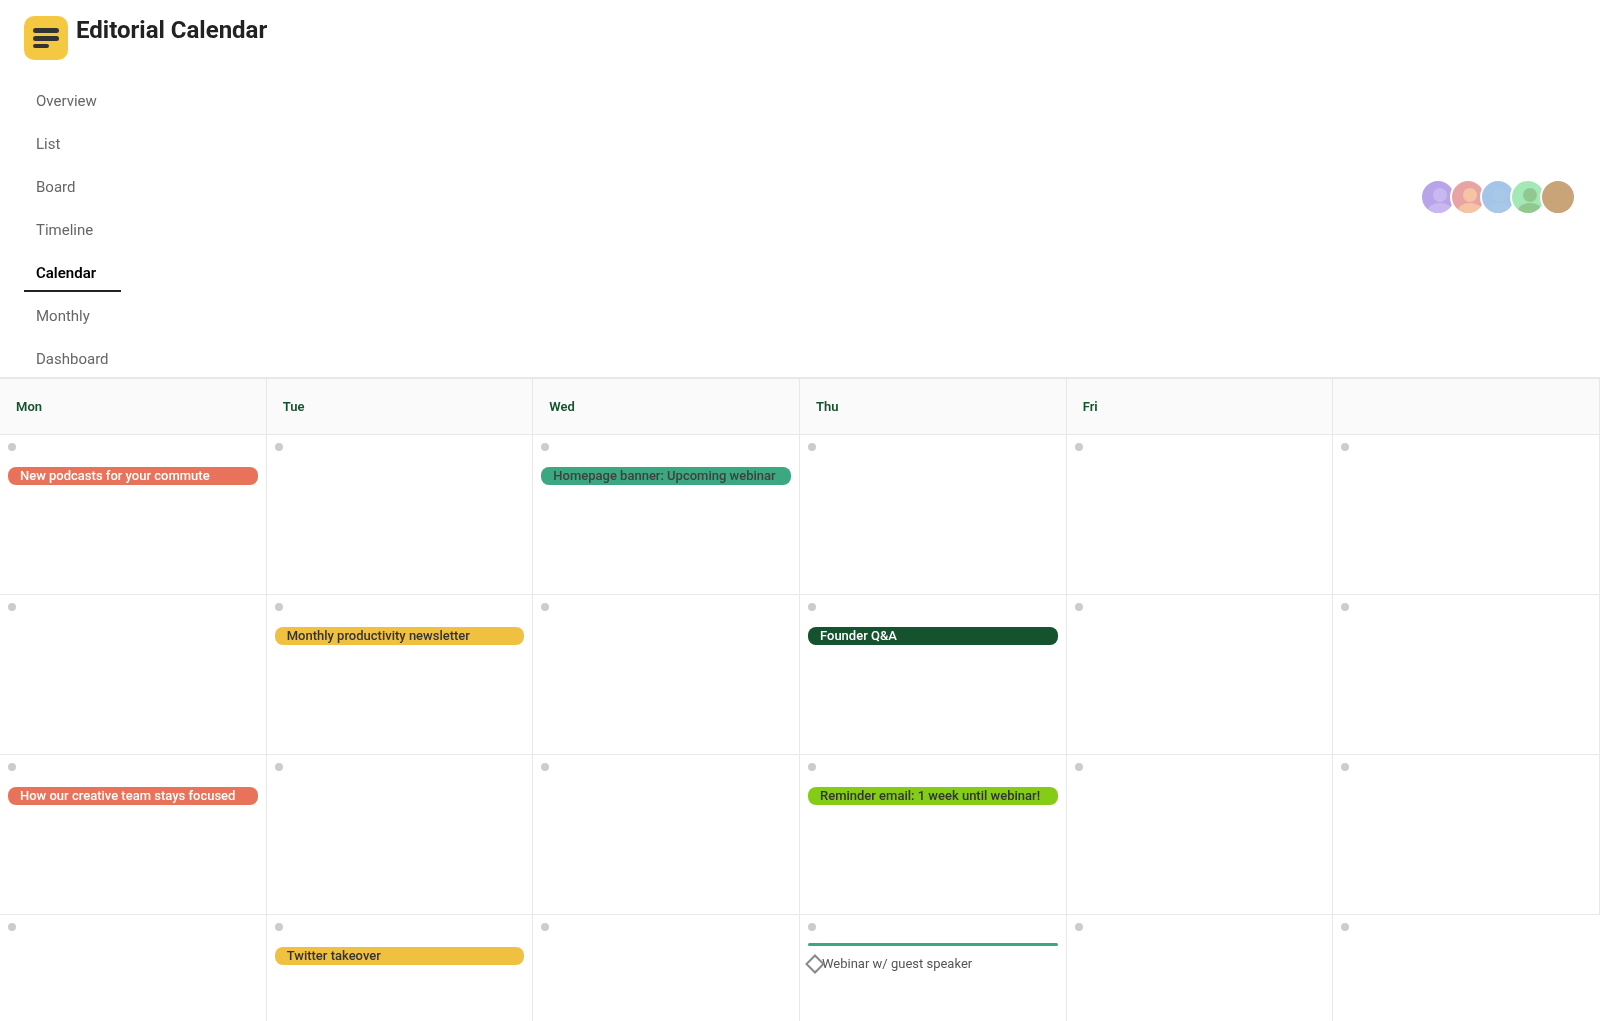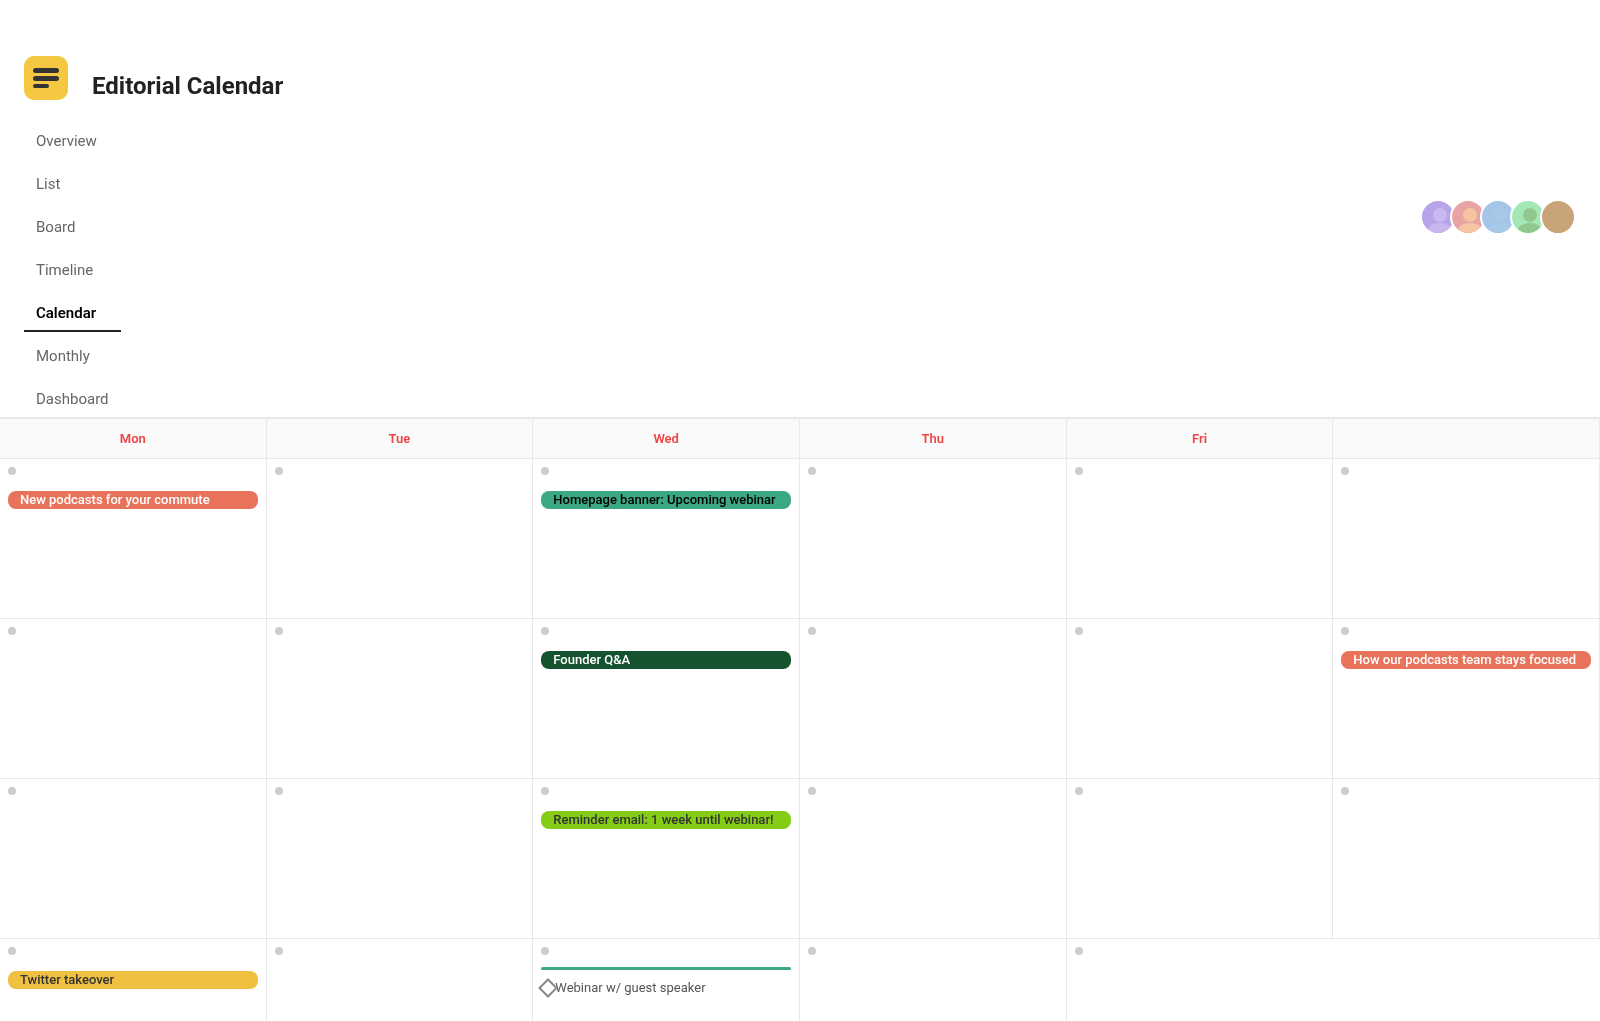--- a/index.html
+++ b/index.html
@@ -1,50 +1,50 @@
 <!DOCTYPE html>
 <html><head>
   <meta charset="utf-8">
   <style>
     * { box-sizing: border-box; margin: 0; padding: 0; }
     body { font-family: -apple-system, BlinkMacSystemFont, 'Segoe UI', Roboto, sans-serif; background: #fff; color: #333; }
 
     
     .header { display: flex; align-items: center; justify-content: space-between; padding: 16px 24px 0 24px; border-bottom: 1px solid #e8e8e8; }
     .header-left { display: flex; align-items: center; gap: 16px; flex-direction: column; align-items: flex-start; }
-    .logo-title { display: flex; align-items: flex-end; gap: 24px; margin-top: 40px; }
+    .logo-title { display: flex; align-items: flex-start; gap: 8px; }
     .logo { width: 44px; height: 44px; background: #f5c842; border-radius: 10px; display: flex; align-items: center; justify-content: center; }
     .app-title { font-size: 24px; font-weight: 700; color: #222; }
     .nav { display: flex; gap: 8px; margin-top: 8px; flex-direction: column; }
     .nav-item { padding: 8px 12px; font-size: 15px; color: #666; cursor: pointer; text-decoration: none; border-bottom: 2px solid transparent; margin-bottom: -1px; }
     .nav-item.active { color: #000000; font-weight: 600; border-bottom: 2px solid #222; }
     .avatars { display: flex; gap: -4px; }
     .avatar { width: 36px; height: 36px; border-radius: 50%; border: 2px solid #fff; margin-left: -6px; overflow: hidden; }
     .avatar:first-child { margin-left: 0; }
     
     .av1 { background: #b8a4e8; }
     .av2 { background: #e8a4a4; }
     .av3 { background: #a4c4e8; }
     .av4 { background: #a4e8b8; }
     .av5 { background: #c8a478; }
 
     
     .calendar { display: grid; grid-template-columns: repeat(6, 1fr); border-top: 1px solid #e8e8e8; }
-    .day-header { padding: 12px 16px; font-size: 13px; font-weight: 600; color: #ef4444; text-transform: none; border-right: 1px solid #e8e8e8; border-bottom: 1px solid #e8e8e8; background: #fafafa; text-align: center; }
+    .day-header { padding: 20px 16px; font-size: 13px; font-weight: 600; color: #14532d; text-transform: none; border-right: 1px solid #e8e8e8; border-bottom: 1px solid #e8e8e8; background: #fafafa; }
     .day-header:last-child { border-right: none; }
     .day-cell { border-right: 1px solid #e8e8e8; border-bottom: 1px solid #e8e8e8; padding: 8px; min-height: 160px; position: relative; vertical-align: top; }
     .day-cell:last-child { border-right: none; }
 
     
     .dot-indicator { width: 8px; height: 8px; border-radius: 50%; background: #ccc; margin-bottom: 8px; display: inline-block; }
 
     
     .event-card { border-radius: 8px; padding: 0 12px; font-size: 13px; font-weight: 500; color: #fff; margin-top: 4px; cursor: pointer; line-height: 1.4; }
     .event-card.salmon { background: #e8735a; color: #fff; }
-    .event-card.green { background: #3ba882; color: #000000; }
+    .event-card.green { background: #3ba882; color: #404040; }
     .event-card.yellow { background: #f0c040; color: #333; }
     .event-card.pink { background: #14532d; color: #fff; }
     .event-card.orange-light { background: #84cc16; color: #333; }
 
     
     .event-diamond { display: flex; align-items: center; font-size: 13px; color: #555; padding: 6px 0; }
     .diamond-icon { width: 14px; height: 14px; border: 2px solid #888; transform: rotate(45deg); display: inline-block; flex-shrink: 0; }
 
     
     .green-line { height: 3px; background: #3ba882; border-radius: 2px; margin-bottom: 4px; }
@@ -136,35 +136,39 @@
   </div>
   <div class="day-cell">
     <span class="dot-indicator"></span>
   </div>
 
   <div class="day-cell">
     <span class="dot-indicator"></span>
   </div>
   <div class="day-cell">
     <span class="dot-indicator"></span>
+    <div class="event-card yellow">Monthly productivity newsletter</div>
+  </div>
+  <div class="day-cell">
+    <span class="dot-indicator"></span>
   </div>
   <div class="day-cell">
     <span class="dot-indicator"></span>
     <div class="event-card pink">Founder Q&amp;A</div>
   </div>
   <div class="day-cell">
     <span class="dot-indicator"></span>
   </div>
   <div class="day-cell">
     <span class="dot-indicator"></span>
   </div>
 
   <div class="day-cell">
     <span class="dot-indicator"></span>
-    <div class="event-card salmon">How our podcasts team stays focused</div>
+    <div class="event-card salmon">How our creative team stays focused</div>
   </div>
   <div class="day-cell">
     <span class="dot-indicator"></span>
   </div>
   <div class="day-cell">
     <span class="dot-indicator"></span>
   </div>
   <div class="day-cell">
     <span class="dot-indicator"></span>
     <div class="event-card orange-light">Reminder email: 1 week until webinar!</div>

